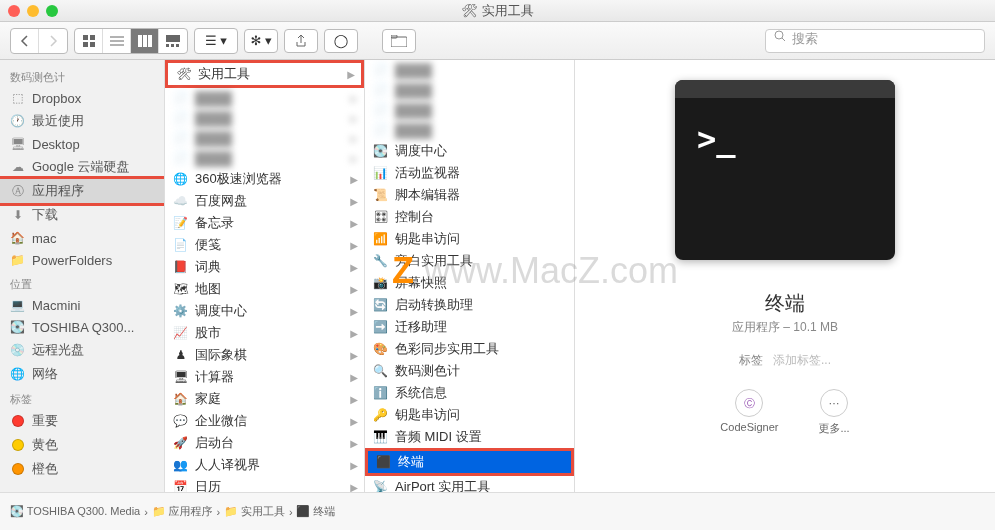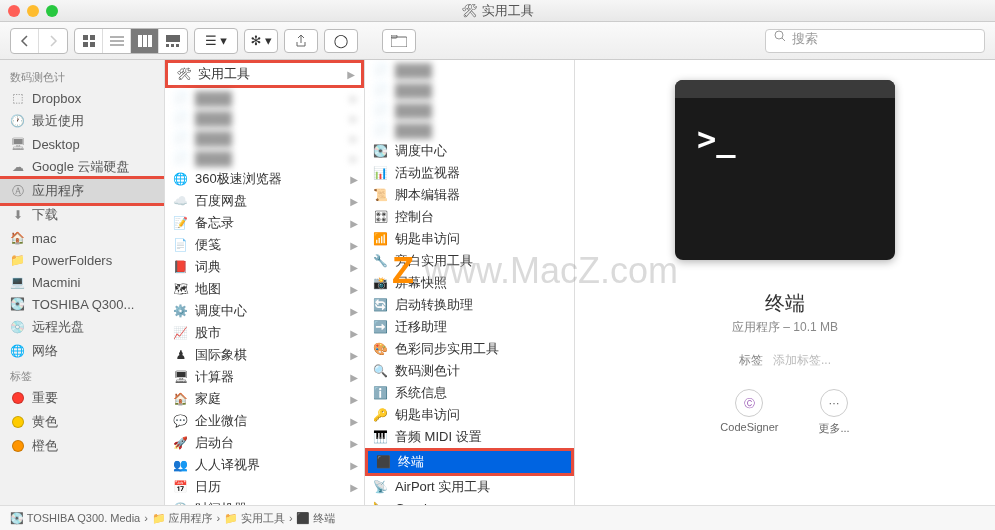--- a/index.html
+++ b/index.html
@@ -37,21 +37,21 @@
 .term-preview { width:220px; height:180px; background:#1a1a1a; border-radius:8px; position:relative; box-shadow:0 2px 8px rgba(0,0,0,0.3);}
 .term-preview::before{content:"";position:absolute;top:0;left:0;right:0;height:18px;background:#3a3a3a;border-radius:8px 8px 0 0;}
 .term-prompt{position:absolute;top:40px;left:22px;color:#fff;font-size:32px;font-family:monospace;font-weight:bold;}
 .preview-name{font-size:20px;margin-top:30px;}
 .preview-info{font-size:12px;color:#888;margin-top:2px;}
 .meta{margin-top:16px;font-size:12px;color:#888;display:flex;flex-direction:column;gap:4px;align-items:center;}
 .meta-row{display:flex;gap:10px;}
 .quick{display:flex;gap:40px;margin-top:20px;}
 .quick-item{display:flex;flex-direction:column;align-items:center;gap:4px;font-size:11px;color:#666;}
 .quick-icon{width:28px;height:28px;border:1px solid #ccc;border-radius:50%;display:flex;align-items:center;justify-content:center;}
-.pathbar{height:25px;border-top:1px solid #ddd;background:#f7f7f7;display:flex;align-items:center;padding:0 10px;font-size:11px;color:#666;gap:4px;}
+.pathbar{height:38px;border-top:1px solid #ddd;background:#f7f7f7;display:flex;align-items:center;padding:0 10px;font-size:11px;color:#666;gap:4px;}
 .watermark{position:absolute;top:250px;left:392px;font-size:36px;color:rgba(150,150,150,0.35);font-weight:300;pointer-events:none;z-index:10;}
 .watermark .z{color:#ff8c00;font-weight:bold;}
 .blur{filter:blur(3px);opacity:0.5;}
 svg{display:block;}
 </style>
 </head>
 <body>
 
 <div class="window">
   <div class="titlebar">
@@ -166,20 +166,21 @@
           <span>下载</span>
         </div>
         <div class="side-item">
           <span class="side-icon">🏠</span>
           <span>mac</span>
         </div>
         <div class="side-item">
           <span class="side-icon">📁</span>
           <span>PowerFolders</span>
         </div>
+        <div class="side-header">位置</div>
         <div class="side-item">
           <span class="side-icon">💻</span>
           <span>Macmini</span>
         </div>
         <div class="side-item">
           <span class="side-icon">💽</span>
           <span>TOSHIBA Q300...</span>
         </div>
         <div class="side-item">
           <span class="side-icon">💿</span>

